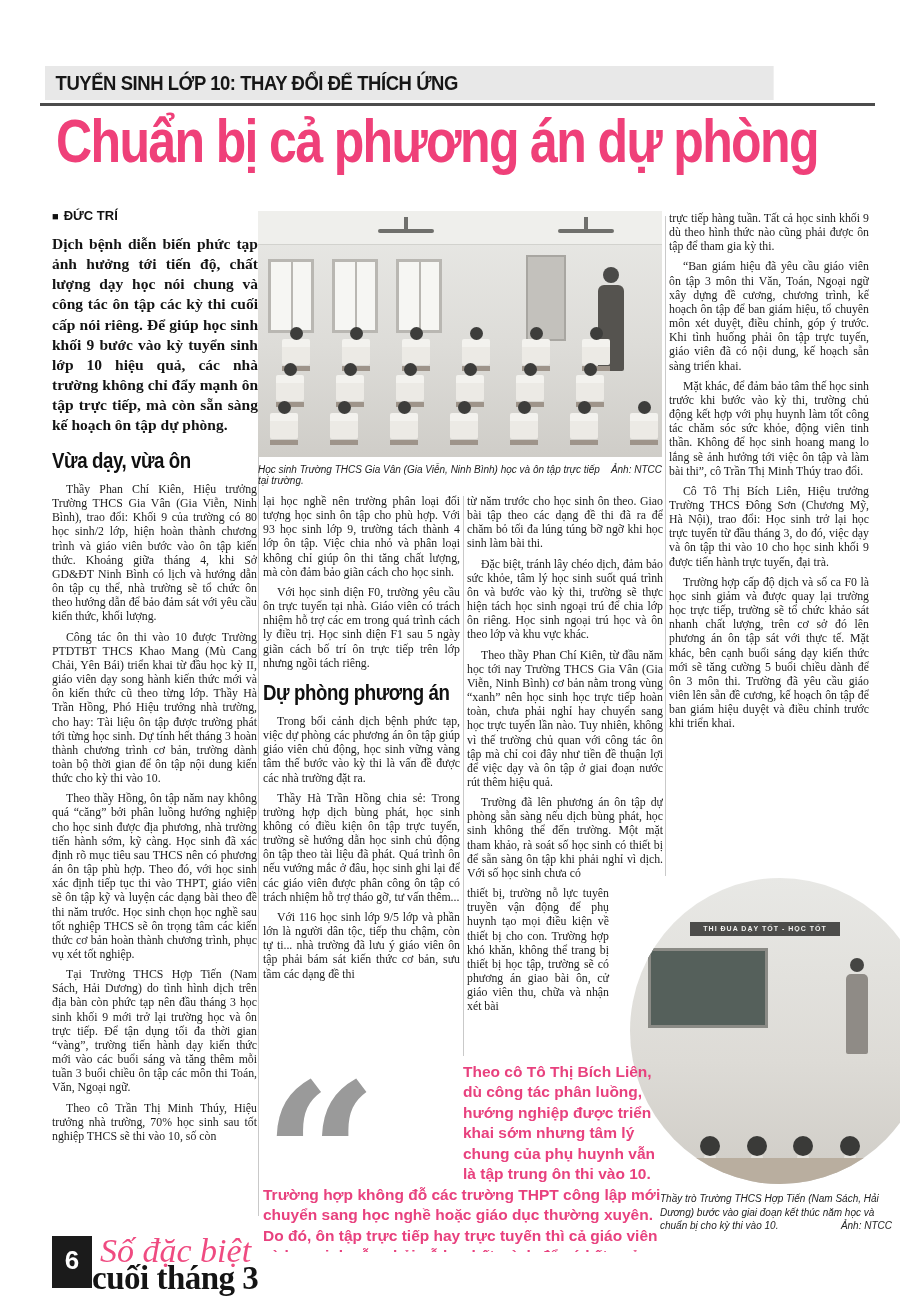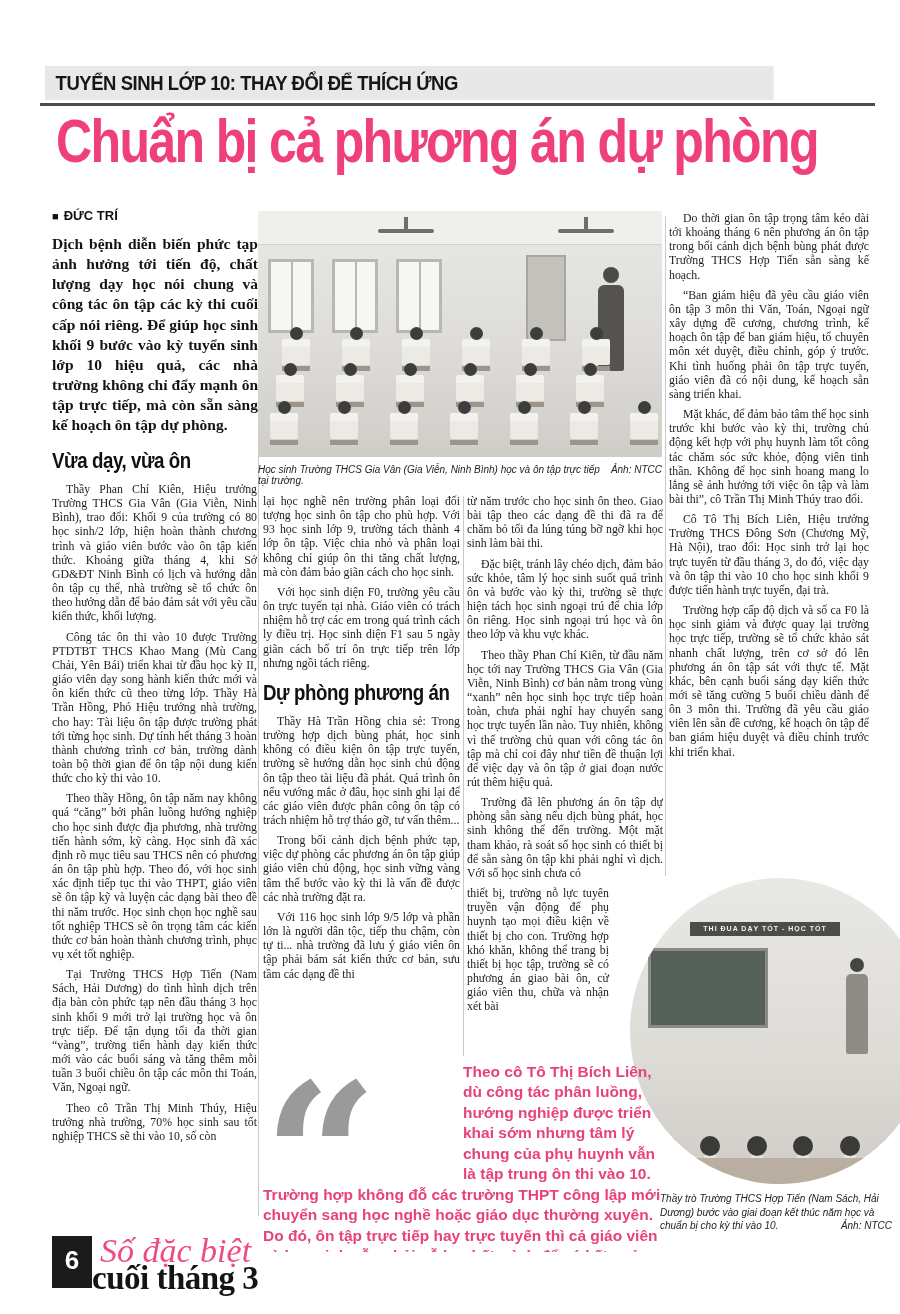--- a/index.html
+++ b/index.html
@@ -205,35 +205,35 @@
   </div>
   <div class="caption1">
     <span>Học sinh Trường THCS Gia Vân (Gia Viễn, Ninh Bình) học và ôn tập trực tiếp tại trường.</span>
     <span class="credit">Ảnh: NTCC</span>
   </div>
 
   <div class="col col2">
     <p class="body noindent">lại học nghề nên trường phân loại đối tượng học sinh ôn tập cho phù hợp. Với 93 học sinh lớp 9, trường tách thành 4 lớp ôn tập. Việc chia nhỏ và phân loại không chỉ giúp ôn thi tăng chất lượng, mà còn đảm bảo giãn cách cho học sinh.</p>
     <p class="body">Với học sinh diện F0, trường yêu cầu ôn trực tuyến tại nhà. Giáo viên có trách nhiệm hỗ trợ các em trong quá trình cách ly điều trị. Học sinh diện F1 sau 5 ngày giãn cách bố trí ôn trực tiếp trên lớp nhưng ngồi tách riêng.</p>
     <div class="sec-head inrow">Dự phòng phương án</div>
+    <p class="body">Trong bối cảnh dịch bệnh phức tạp, việc dự phòng các phương án ôn tập giúp giáo viên chủ động, học sinh vững vàng tâm thế bước vào kỳ thi là vấn đề được các nhà trường đặt ra.</p>
     <p class="body">Thầy Hà Trần Hồng chia sẻ: Trong trường hợp dịch bùng phát, học sinh không có điều kiện ôn tập trực tuyến, trường sẽ hướng dẫn học sinh chủ động ôn tập theo tài liệu đã phát. Quá trình ôn nếu vướng mắc ở đâu, học sinh ghi lại để các giáo viên được phân công ôn tập có trách nhiệm hỗ trợ tháo gỡ, tư vấn thêm...</p>
-    <p class="body">Trong bối cảnh dịch bệnh phức tạp, việc dự phòng các phương án ôn tập giúp giáo viên chủ động, học sinh vững vàng tâm thế bước vào kỳ thi là vấn đề được các nhà trường đặt ra.</p>
     <p class="body">Với 116 học sinh lớp 9/5 lớp và phần lớn là người dân tộc, tiếp thu chậm, còn tự ti... nhà trường đã lưu ý giáo viên ôn tập phải bám sát kiến thức cơ bản, sưu tầm các dạng đề thi</p>
   </div>
 
   <div class="col col3">
     <p class="body noindent">từ năm trước cho học sinh ôn theo. Giao bài tập theo các dạng đề thi đã ra để chăm bỏ tối đa lúng túng bỡ ngỡ khi học sinh làm bài thi.</p>
     <p class="body">Đặc biệt, tránh lây chéo dịch, đảm bảo sức khỏe, tâm lý học sinh suốt quá trình ôn và bước vào kỳ thi, trường sẽ thực hiện tách học sinh ngoại trú để chia lớp ôn riêng. Học sinh ngoại trú học và ôn theo lớp và khu vực khác.</p>
     <p class="body">Theo thầy Phan Chí Kiên, từ đầu năm học tới nay Trường THCS Gia Vân (Gia Viễn, Ninh Bình) cơ bản nằm trong vùng “xanh” nên học sinh học trực tiếp hoàn toàn, chưa phải nghỉ hay chuyển sang học trực tuyến lần nào. Tuy nhiên, không vì thế trường chủ quan với công tác ôn tập mà chỉ coi đây như tiền đề thuận lợi để việc dạy và ôn tập ở giai đoạn nước rút thêm hiệu quả.</p>
     <p class="body">Trường đã lên phương án ôn tập dự phòng sẵn sàng nếu dịch bùng phát, học sinh không thể đến trường. Một mặt tham khảo, rà soát số học sinh có thiết bị để sẵn sàng ôn tập khi phải nghỉ vì dịch. Với số học sinh chưa có</p>
     <p class="body noindent narrow">thiết bị, trường nỗ lực tuyên truyền vận động để phụ huynh tạo mọi điều kiện về thiết bị cho con. Trường hợp khó khăn, không thể trang bị thiết bị học tập, trường sẽ có phương án giao bài ôn, cử giáo viên thu, chữa và nhận xét bài</p>
   </div>
 
   <div class="col col4">
-    <p class="body">Do thời gian ôn tập trọng tâm kéo dài tới khoảng tháng 6 nên phương án ôn tập trong bối cảnh dịch bệnh bùng phát được Trường THCS Hợp Tiến sẵn sàng kế hoạch.</p>
+    <p class="body noindent">trực tiếp hàng tuần. Tất cả học sinh khối 9 dù theo hình thức nào cũng phải được ôn tập để tham gia kỳ thi.</p>
     <p class="body">“Ban giám hiệu đã yêu cầu giáo viên ôn tập 3 môn thi Văn, Toán, Ngoại ngữ xây dựng đề cương, chương trình, kế hoạch ôn tập để ban giám hiệu, tổ chuyên môn xét duyệt, điều chỉnh, góp ý trước. Khi tình huống phải ôn tập trực tuyến, giáo viên đã có nội dung, kế hoạch sẵn sàng triển khai.</p>
     <p class="body">Mặt khác, để đảm bảo tâm thế học sinh trước khi bước vào kỳ thi, trường chủ động kết hợp với phụ huynh làm tốt công tác chăm sóc sức khỏe, động viên tinh thần. Không để học sinh hoang mang lo lắng sẽ ảnh hưởng tới việc ôn tập và làm bài thi”, cô Trần Thị Minh Thúy trao đổi.</p>
     <p class="body">Cô Tô Thị Bích Liên, Hiệu trưởng Trường THCS Đông Sơn (Chương Mỹ, Hà Nội), trao đổi: Học sinh trở lại học trực tuyến từ đầu tháng 3, do đó, việc dạy và ôn tập thi vào 10 cho học sinh khối 9 được tiến hành trực tuyến, đại trà.</p>
     <p class="body">Trường hợp cấp độ dịch và số ca F0 là học sinh giảm và được quay lại trường học trực tiếp, trường sẽ tổ chức khảo sát nhanh chất lượng, trên cơ sở đó lên phương án ôn tập sát với thực tế. Mặt khác, bên cạnh buổi sáng dạy kiến thức mới sẽ tăng cường 5 buổi chiều dành để ôn 3 môn thi. Trường đã yêu cầu giáo viên lên sẵn đề cương, kế hoạch ôn tập để ban giám hiệu duyệt và điều chỉnh trước khi triển khai.</p>
   </div>
 
   <div class="quote">
     <div class="qmark">“</div>
     <div class="qtext">Theo cô Tô Thị Bích Liên, dù công tác phân luồng, hướng nghiệp được triển khai sớm nhưng tâm lý chung của phụ huynh vẫn là tập trung ôn thi vào 10. Trường hợp không đỗ các trường THPT công lập mới chuyển sang học nghề hoặc giáo dục thường xuyên. Do đó, ôn tập trực tiếp hay trực tuyến thì cả giáo viên và học sinh vẫn phải nỗ lực hết mình để có kết quả tốt.</div>
   </div>

